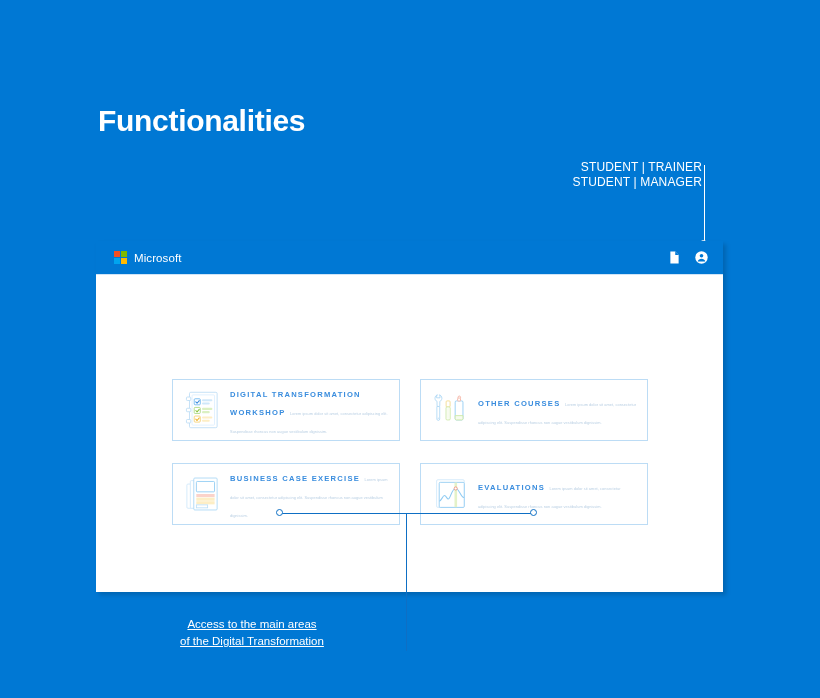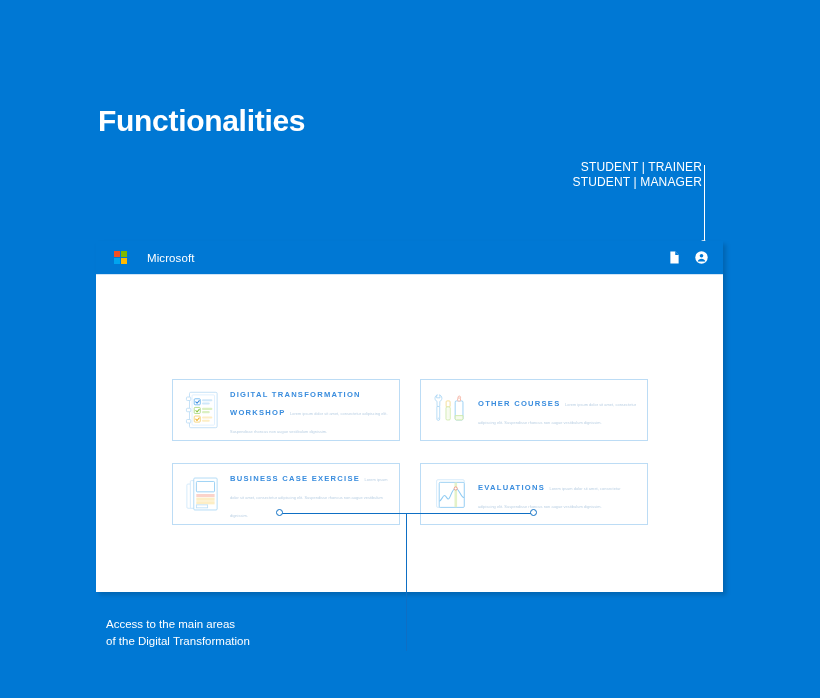--- a/index.html
+++ b/index.html
@@ -102,21 +102,21 @@
     display: flex;
     align-items: center;
     justify-content: space-between;
     padding: 0 14px 0 18px;
     box-sizing: border-box;
     border-bottom: 1px solid #cfe4f7;
   }
   .brand {
     display: flex;
     align-items: center;
-    gap: 20px;
+    gap: 7px;
   }
   .ms-logo {
     width: 13px;
     height: 13px;
     display: grid;
     grid-template-columns: 6px 6px;
     grid-template-rows: 6px 6px;
     gap: 1px;
   }
   .ms-logo i { display: block; width: 6px; height: 6px; }
@@ -222,26 +222,27 @@
     box-sizing: border-box;
   }
   .leader-dot-bl { left: 276px; }
   .leader-dot-br { left: 530px; }
 
   .anno-bottom {
     position: absolute;
     right: 414px;
     top: 616px;
     width: 300px;
-    text-align: left;
+    text-align: center;
     color: #ffffff;
     font-size: 11.5px;
     line-height: 17px;
     padding-right: 8px;
     box-sizing: border-box;
+    text-decoration: underline;
   }
   .anno-bottom span { display: block; white-space: nowrap; }
 </style>
 </head>
 <body>
 
 <div class="stage">
 
   <div class="slide-title">Functionalities</div>
 

